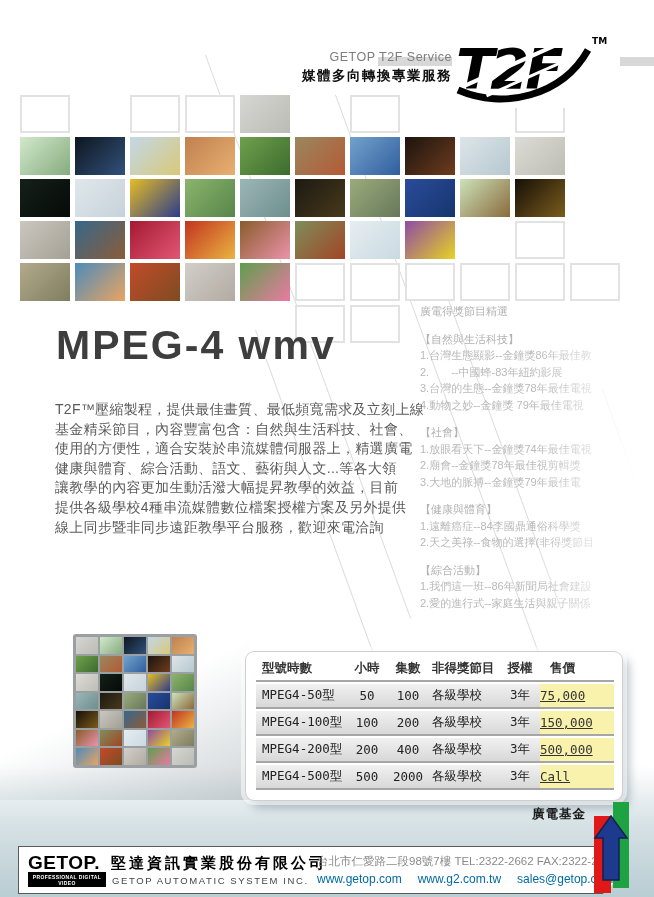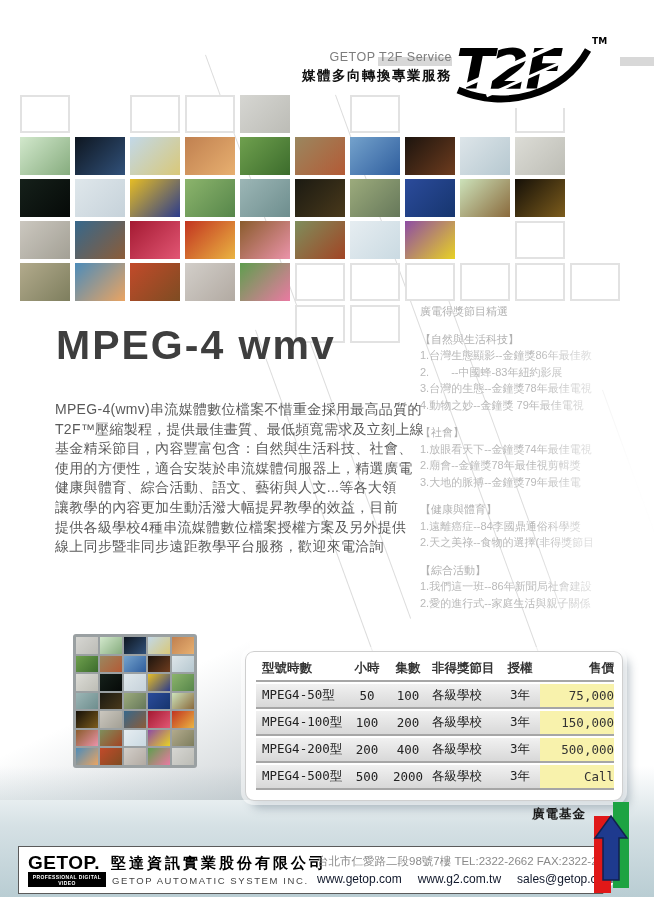--- a/index.html
+++ b/index.html
@@ -47,40 +47,40 @@
   
   .panel{position:absolute;left:245px;top:651px;width:378px;background:#fff;
     border:1px solid #cfcfcf;border-radius:9px;padding:5px 8px 10px 10px;box-sizing:border-box;
     box-shadow:6px 7px 10px rgba(95,115,130,.45);outline:4px solid rgba(255,255,255,.55);z-index:3;}
   .trow{display:grid;grid-template-columns:92px 38px 44px 70px 40px 1fr;align-items:center;
     font-family:"DejaVu Sans Mono","Liberation Mono",monospace;font-size:12.5px;color:#222;height:23px;}
   .thead{border-bottom:2px solid #a6a6a6;font-weight:bold;color:#333;}
   .drow{margin-top:2px;border-bottom:2px solid #a6a6a6;
     background:linear-gradient(#f1f1f1,#d8d8d8);}
   .c0{padding-left:6px;} .c1,.c2{text-align:center;} .c3{padding-left:2px;} .c4{text-align:center;}
-  .hc.c5{padding-left:10px;text-align:right;} .dc.c5{text-align:right;}
+  .hc.c5{padding-left:10px;} .dc.c5{text-align:left;text-decoration:underline;}
   .price{background:#f8f2ac;height:23px;line-height:23px;color:#333;}
   
   .funder-label{position:absolute;left:524px;top:806px;width:62px;text-align:right;
     font-size:12.5px;font-weight:bold;color:#1a1a1a;letter-spacing:1px;z-index:4;}
   .funder-logo{position:absolute;left:592px;top:800px;width:42px;height:94px;z-index:6;}
   
   .footband{position:absolute;left:18px;top:846px;width:608px;height:48px;background:#fff;
     border:1px solid #5a5a5a;box-sizing:border-box;
     clip-path:polygon(0 0,100% 0,100% 52%,96.2% 100%,0 100%);z-index:3;}
   .brand{position:absolute;left:9px;top:7px;width:78px;}
   .brand-name{font-size:19px;font-weight:900;color:#000;line-height:17px;letter-spacing:.5px;}
   .brand-bar{background:#000;color:#fff;font-size:5px;text-align:center;padding:1.5px 0;
     letter-spacing:.4px;font-weight:bold;margin-top:1px;}
   .company-zh{position:absolute;left:92px;top:7px;font-size:15px;font-weight:bold;
     color:#000;letter-spacing:3px;white-space:nowrap;}
   .company-en{position:absolute;left:93px;top:28px;font-size:9.5px;color:#444;
     letter-spacing:1.6px;white-space:nowrap;}
   .addr{position:absolute;left:298px;top:7px;font-size:11.5px;color:#8a8a8a;white-space:nowrap;}
-  .webline{position:absolute;left:298px;top:25px;font-size:12px;color:#0f172a;display:flex;gap:16px;}
+  .webline{position:absolute;left:298px;top:25px;font-size:12px;color:#0369a1;display:flex;gap:16px;}
   .webline span{cursor:pointer;}
 </style>
 </head>
 <body>
 
 <div class="page">
 
   <div class="bg-strip"></div>
   <div class="bg-corner"></div>
 
@@ -150,21 +150,20 @@
       <div class="cell empty" style="grid-area: 5 / 9;"></div>
       <div class="cell empty" style="grid-area: 5 / 10;"></div>
       <div class="cell empty" style="grid-area: 5 / 11;"></div>
       <div class="cell empty" style="grid-area: 6 / 6;"></div>
       <div class="cell empty" style="grid-area: 6 / 7;"></div>
     </div>
 
   <div class="title-en">MPEG-4 wmv</div>
 
   <div class="bodytext">
-      <div class="bline">MPEG-4(wmv)串流媒體數位檔案不惜重金採用最高品質的</div>
       <div class="bline">T2F™壓縮製程，提供最佳畫質、最低頻寬需求及立刻上線</div>
       <div class="bline">基金精采節目，內容豐富包含：自然與生活科技、社會、</div>
       <div class="bline">使用的方便性，適合安裝於串流媒體伺服器上，精選廣電</div>
       <div class="bline">健康與體育、綜合活動、語文、藝術與人文...等各大領</div>
       <div class="bline">讓教學的內容更加生動活潑大幅提昇教學的效益，目前</div>
       <div class="bline">提供各級學校4種串流媒體數位檔案授權方案及另外提供</div>
       <div class="bline">線上同步暨非同步遠距教學平台服務，歡迎來電洽詢</div>
     </div>
 
   <div class="awards">

